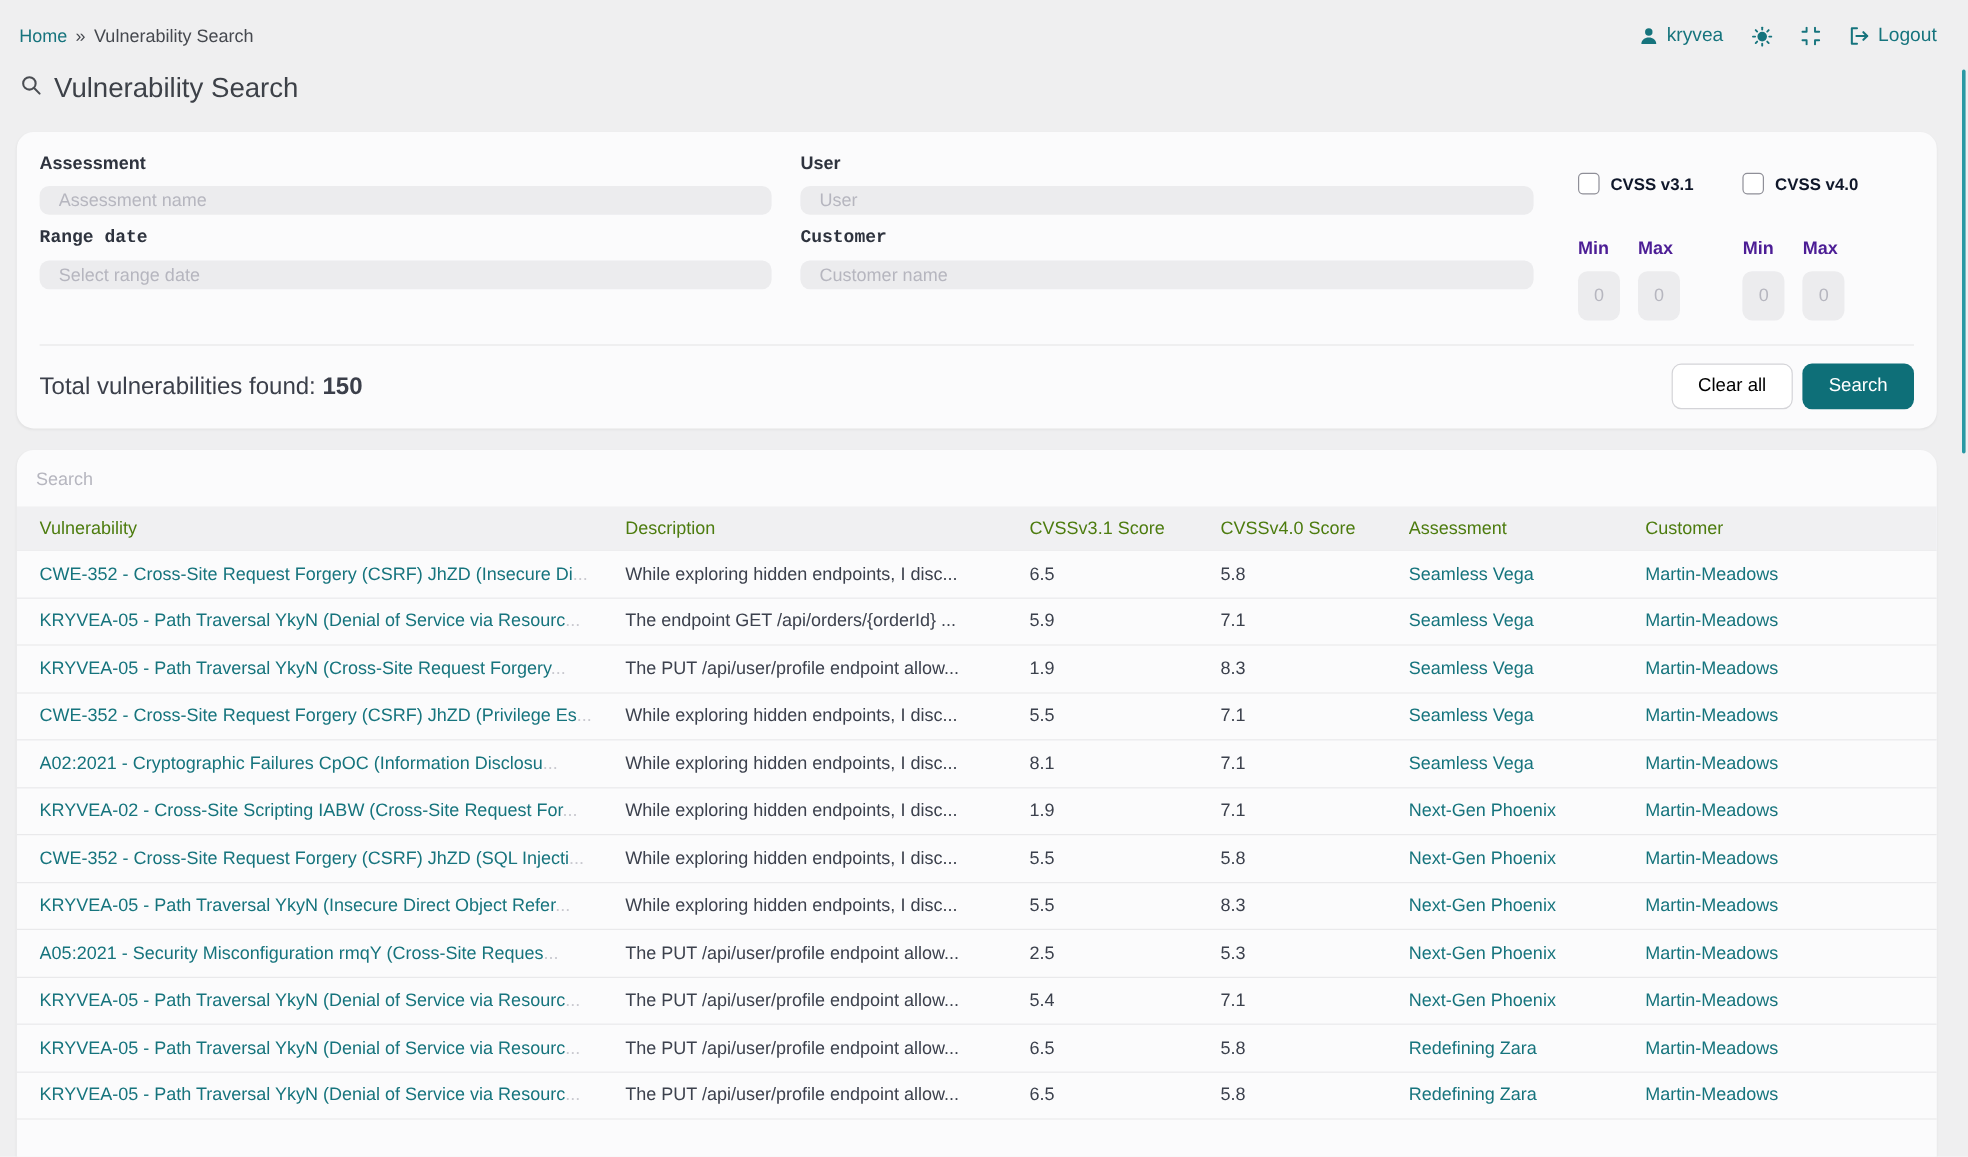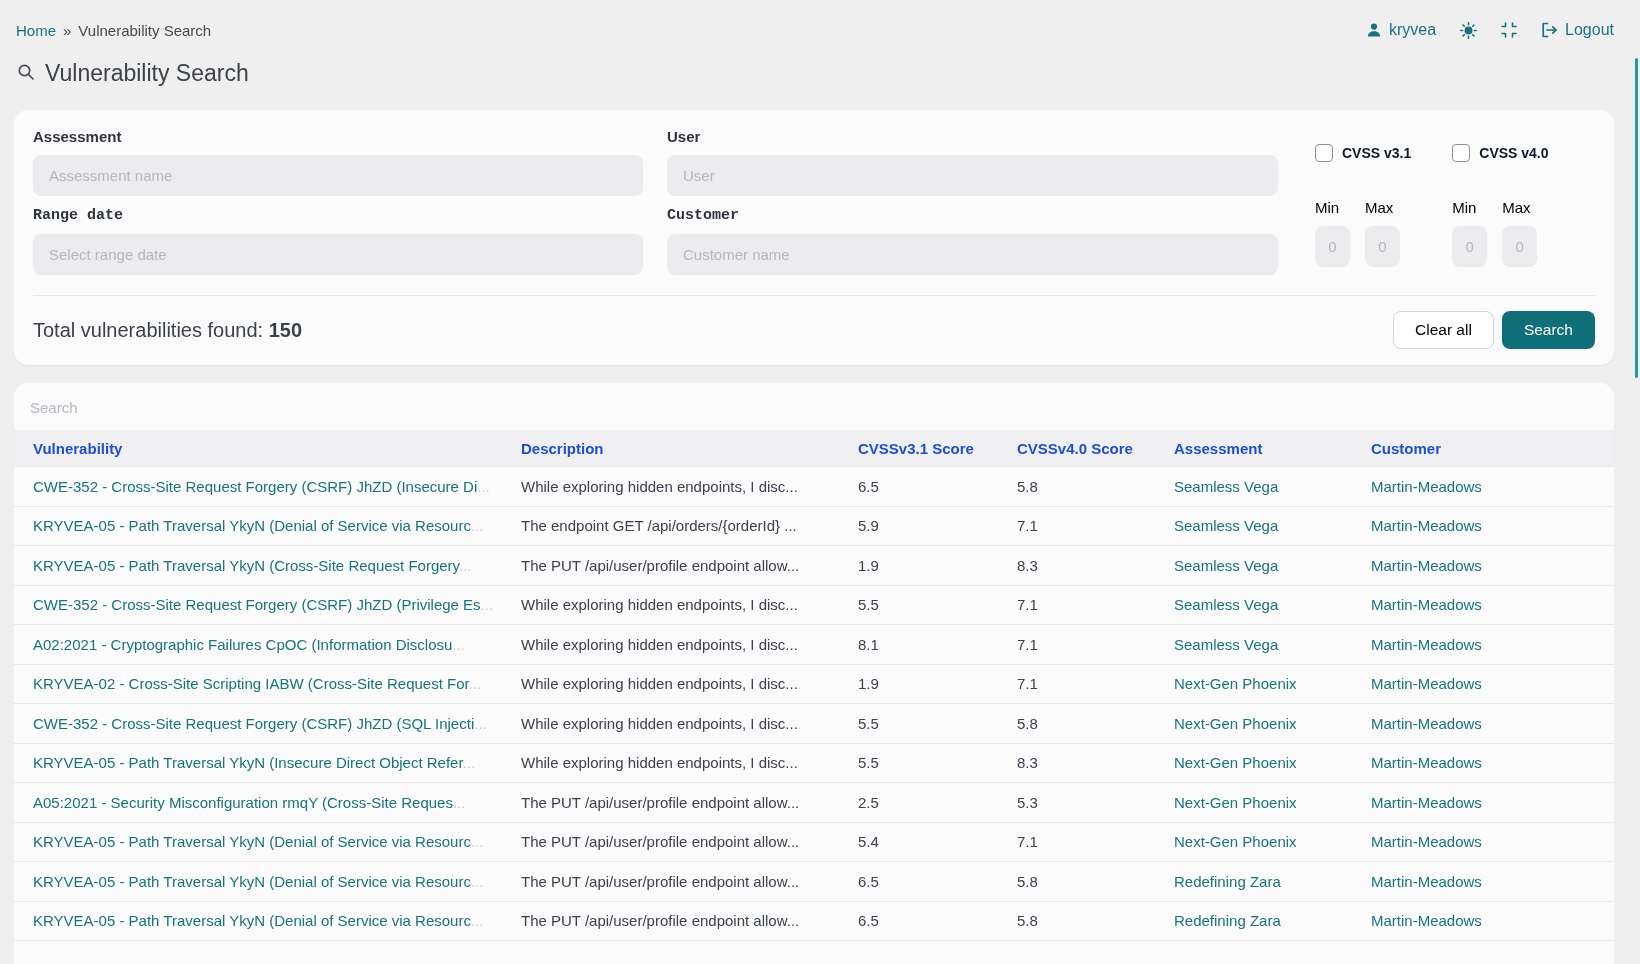--- a/index.html
+++ b/index.html
@@ -30,35 +30,35 @@
   
   .card {
     background: #fbfbfc; border-radius: 14px; width: 1600px; margin-left: 14px;
     box-shadow: 0 1px 2px rgba(0,0,0,0.05);
   }
   .filter-card { margin-top: 23px; padding: 18px 19px 16px 19px; }
 
   .filter-grid { display: grid; grid-template-columns: 610px 611px 1fr; column-gap: 24px; }
   .field-label { font-size: 15px; font-weight: 700; color: #2e333e; height: 18px; }
   .text-input {
-    margin-top: 9px; height: 41px; width: 100%;
+    margin-top: 9px; height: 24px; width: 100%;
     background: #ececee; border: none; border-radius: 8px;
     padding: 0 16px; font-size: 15px; color: #3c414d;
     font-family: "Liberation Sans", sans-serif;
   }
   input::placeholder { color: #b6b6bf; }
   .row2-label { margin-top: 11px; font-family: Liberation Mono, monospace; }
 
   .cvss-col { display: flex; gap: 41px; padding-left: 13px; }
   .check-row { display: flex; align-items: center; gap: 9px; margin-top: 16px; height: 18px;
                font-size: 14px; font-weight: 700; color: #0f172a; white-space: nowrap; }
   .checkbox { width: 18px; height: 18px; flex: 0 0 18px; background: #fff;
               border: 1.5px solid #8f8f98; border-radius: 4px; cursor: pointer; }
   .mm-labels { display: flex; gap: 15px; margin-top: 37px; height: 18px;
-               font-size: 15px; font-weight: 400; color: #000000; }
+               font-size: 15px; font-weight: 700; color: #4c1d95; }
   .mm-labels span { width: 35px; }
   .mm-inputs { display: flex; gap: 15px; margin-top: 9px; }
   .mm-input { width: 35px; height: 41px; background: #ececee; border: none; border-radius: 8px;
               text-align: center; font-size: 15px; color: #3c414d; }
 
   .filter-footer { border-top: 1px solid #e6e6e8; margin-top: 20px; padding-top: 15px;
                    display: flex; align-items: center; justify-content: space-between; }
   .total-text { font-size: 20px; color: #3b3f4a; }
   .total-text b { font-weight: 700; }
   .footer-buttons { display: flex; gap: 8px; }
@@ -68,21 +68,21 @@
   .btn-search { padding: 0 22px; background: var(--btn); border: none; color: #fff; }
 
   
   .table-card { margin-top: 18px; height: 640px; overflow: hidden; padding-top: 2px; }
   .table-search { height: 45px; display: flex; align-items: center; }
   .table-search input { width: 100%; border: none; background: transparent; padding: 0 16px;
                         font-size: 15px; color: #3c414d; font-family: "Liberation Sans", sans-serif; }
 
   .tgrid { display: grid; grid-template-columns: 488px 337px 159px 157px 197px 1fr;
            align-items: center; padding-left: 19px; }
-  .thead { background: #f0f0f2; height: 36px; font-size: 15px; font-weight: 700; color: #1d4ed8; }
+  .thead { background: #f0f0f2; height: 36px; font-size: 15px; font-weight: 400; color: #4d7c0f; }
   .trow { height: 39.5px; border-top: 1px solid #e9e9eb; font-size: 15px; }
   .td { overflow: hidden; white-space: nowrap; padding-right: 18px; }
   .link { color: var(--accent); text-decoration: none; cursor: pointer; }
   .dots { color: #c9c9cf; }
   .trow-stub { height: 39.5px; border-top: 1px solid #e9e9eb; }
 
   
   .scrollbar-thumb { position: absolute; top: 58px; right: 2px; width: 3px; height: 320px;
                      background: var(--scrollbar); border-radius: 2px; }
 </style>

